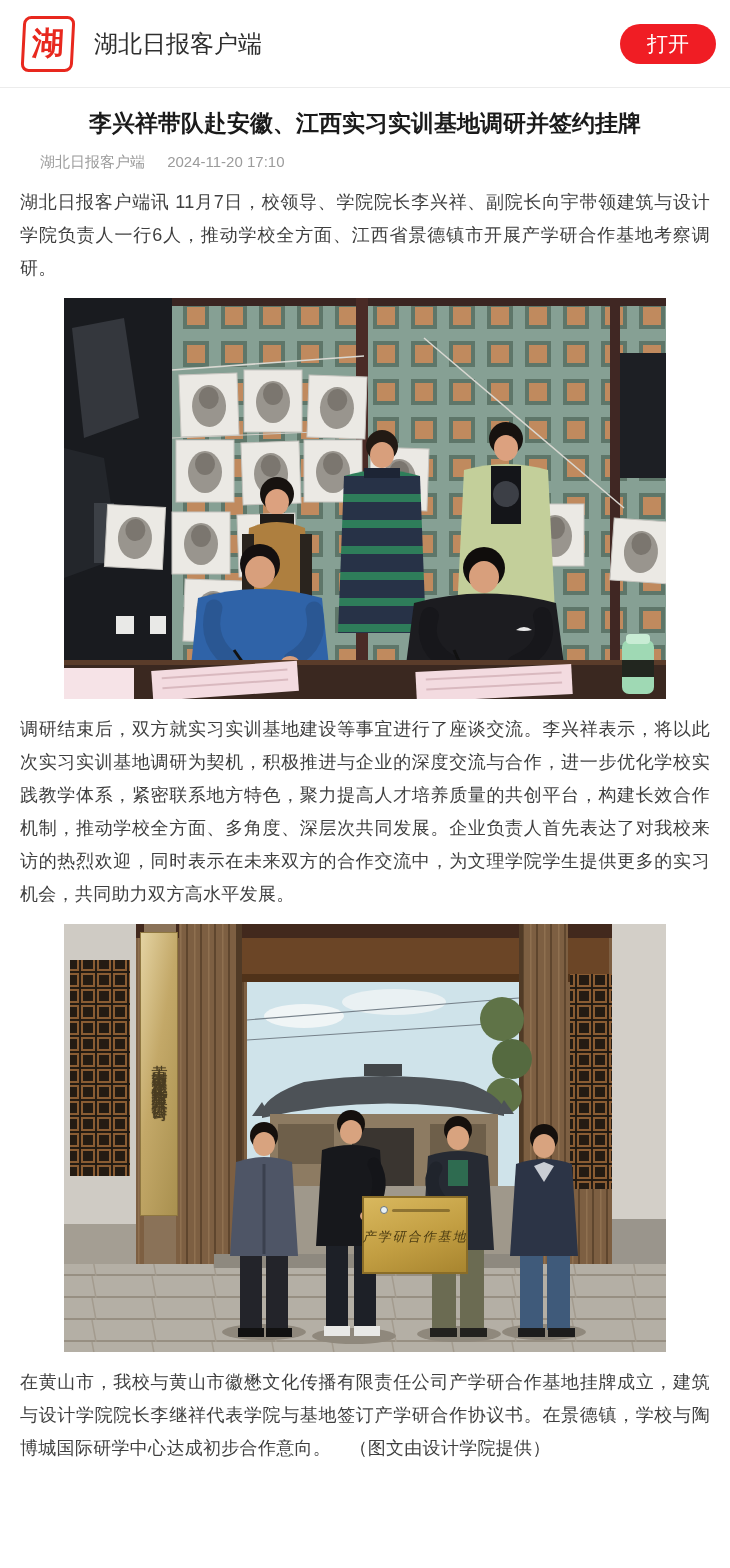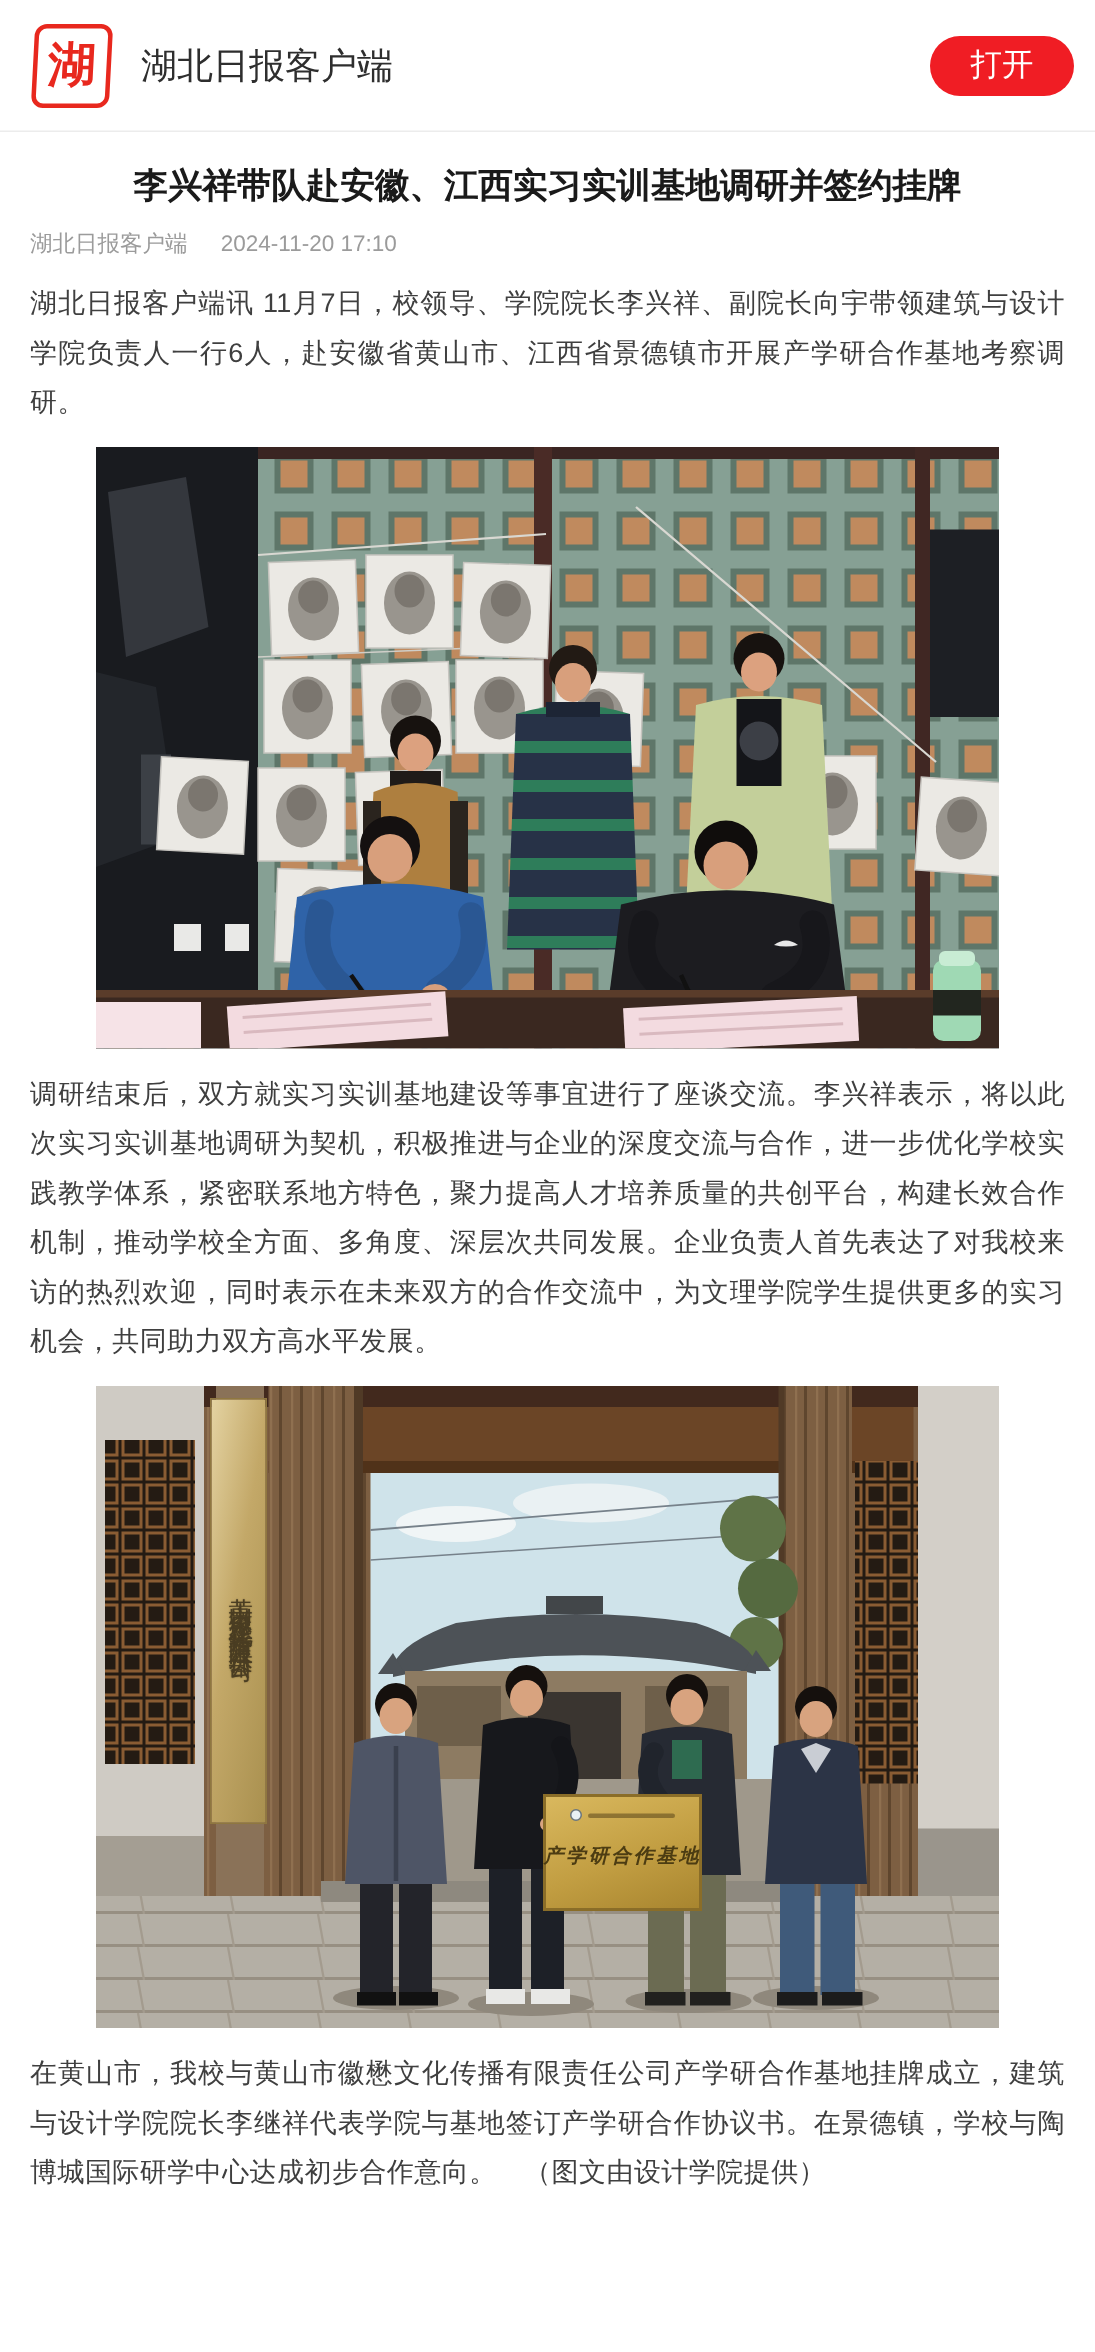--- a/index.html
+++ b/index.html
@@ -58,20 +58,21 @@
     font-size:23px;
     line-height:34px;
     font-weight:bold;
     color:#1a1a1a;
     text-align:center;
   }
   .byline{
     margin-top:13px;
     font-size:15px;
     color:#9b9b9b;
+    margin-left:20px;
   }
   .byline .src{margin-right:18px;}
   .article p.body-p{
     margin:14px 0 10px 0;
     font-size:18px;
     line-height:33px;
     text-align:justify;
     color:#3f3f3f;
     letter-spacing:0.3px;
   }
@@ -117,21 +118,21 @@
   .plaque-logo-dot{
     width:8px;height:8px;border-radius:50%;
     background:#e9f1f4;border:1px solid #69757d;box-sizing:border-box;
   }
   .plaque-logo-line{
     flex:1;height:3px;background:rgba(90,70,25,.55);border-radius:2px;
   }
   .plaque-title{
     margin-top:14px;
     font-size:13px;
-    font-weight:bold;
+    font-weight:normal;
     letter-spacing:2px;
     color:#4c3c12;
     font-style:italic;
     white-space:nowrap;
   }
 </style>
 </head>
 <body>
 
 <div class="header">
@@ -144,21 +145,21 @@
 
 <div class="article">
 
   <h1 class="article-title">李兴祥带队赴安徽、江西实习实训基地调研并签约挂牌</h1>
 
   <div class="byline">
     <span class="src">湖北日报客户端</span>
     <span>2024-11-20 17:10</span>
   </div>
 
-  <p class="body-p">湖北日报客户端讯 11月7日，校领导、学院院长李兴祥、副院长向宇带领建筑与设计学院负责人一行6人，赴安徽省黄山市、江西省景德镇市开展产学研合作基地考察调研。</p>
+  <p class="body-p">湖北日报客户端讯 11月7日，校领导、学院院长李兴祥、副院长向宇带领建筑与设计学院负责人一行6人，推动学校全方面、江西省景德镇市开展产学研合作基地考察调研。</p>
 
   <div class="photo" style="height:401px;">
     <svg width="602" height="401" viewBox="0 0 602 401">
       <defs>
         <pattern id="lat1" x="0" y="0" width="38" height="38" patternUnits="userSpaceOnUse">
           <rect width="38" height="38" fill="#86a094"></rect>
           <rect x="5" y="5" width="26" height="26" fill="#5e7669"></rect>
           <rect x="9" y="9" width="18" height="18" fill="#c08a5e"></rect>
         </pattern>
         <pattern id="stripes" x="0" y="0" width="20" height="26" patternUnits="userSpaceOnUse">

